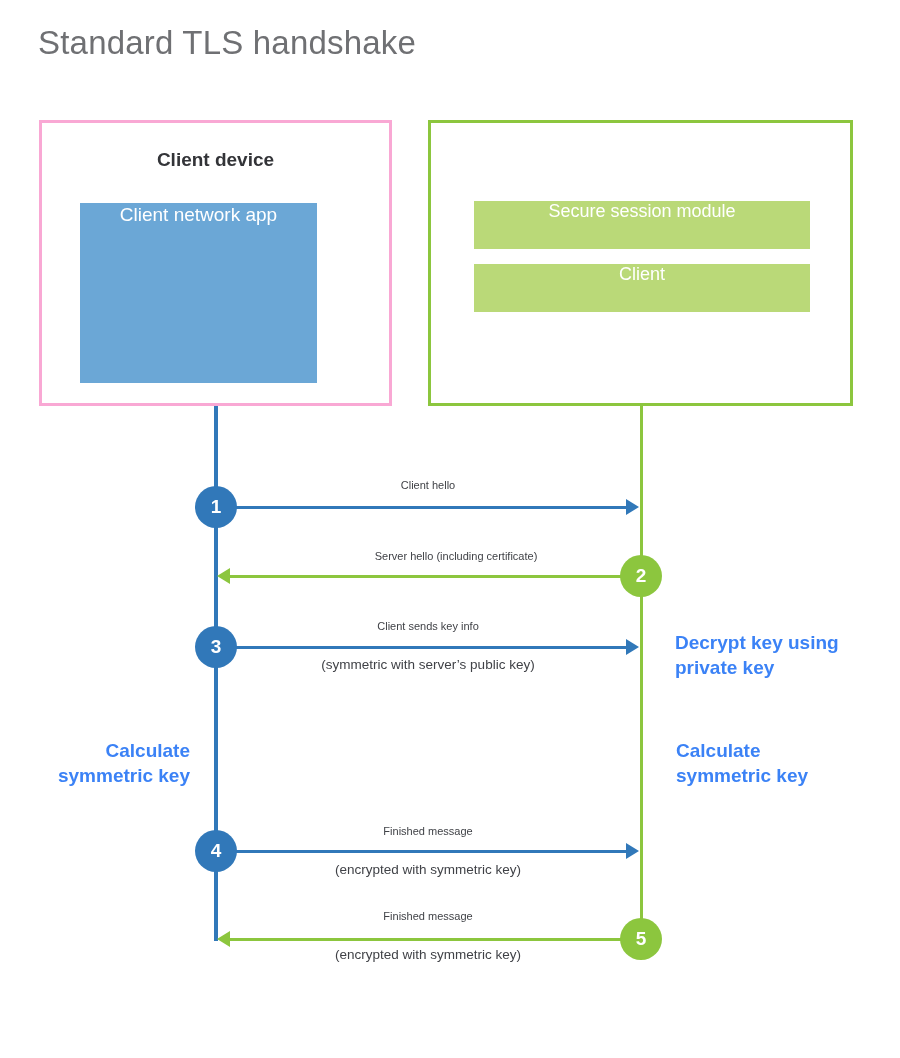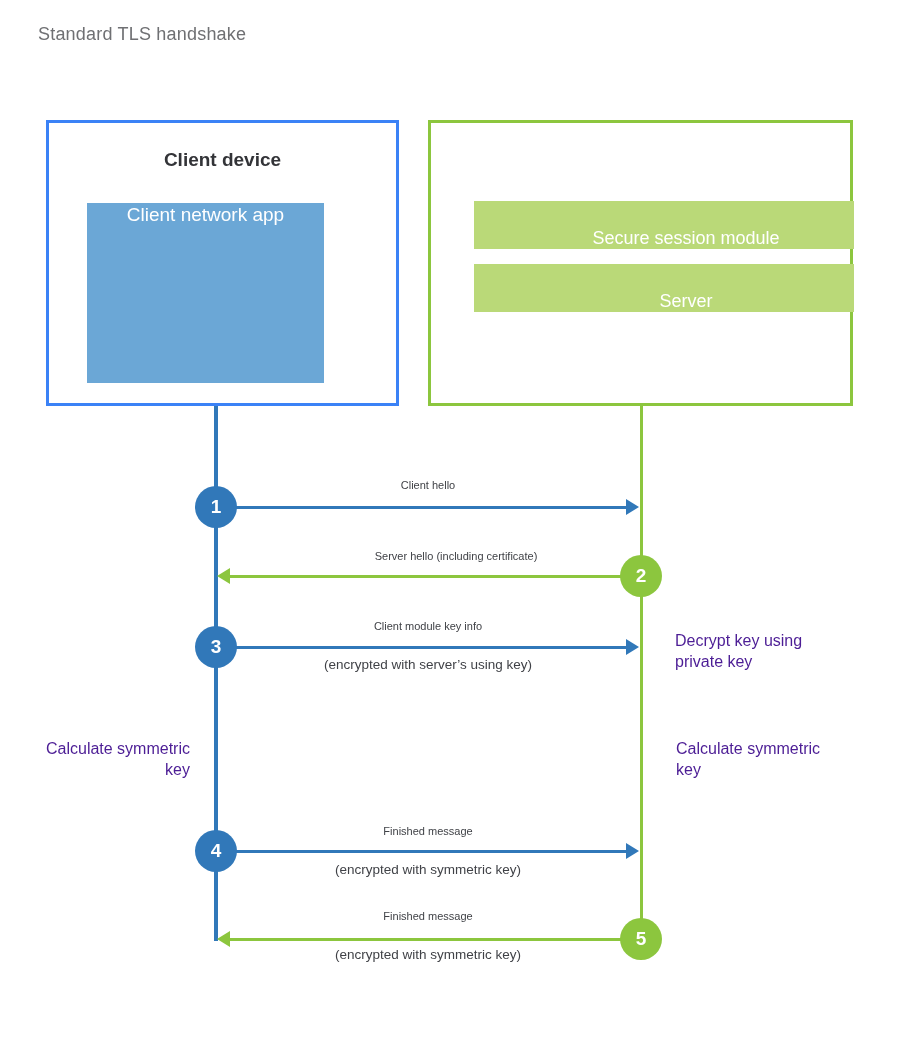--- a/index.html
+++ b/index.html
@@ -13,40 +13,39 @@
     position: relative;
     font-family: "Liberation Sans", "DejaVu Sans", sans-serif;
     overflow: hidden;
   }
 
   
   #diagram-title {
     position: absolute;
     left: 38px;
     top: 24px;
-    font-size: 18px;
+    font-size: 33px;
     font-weight: 300;
     color: #6f7073;
     letter-spacing: 0.2px;
     white-space: nowrap;
   }
 
   
   .participant-box {
     position: absolute;
     background: #ffffff;
     box-sizing: border-box;
   }
   #client-device-box {
     left: 39px;
     top: 120px;
     width: 353px;
     height: 286px;
-    border: 3px solid #3b82f6;
-    margin-left: 7px;
+    border: 3px solid #f9a8d4;
   }
   #server-box {
     left: 428px;
     top: 120px;
     width: 425px;
     height: 286px;
     border: 3px solid #8cc63e;
   }
   .participant-title {
     position: absolute;
@@ -80,23 +79,22 @@
   }
 
   
   .server-bar {
     position: absolute;
     left: 43px;
     width: 336px;
     height: 48px;
     background: #bad978;
     display: flex;
-    align-items: flex-end;
+    align-items: flex-start;
     justify-content: center;
-    padding-left: 44px;
   }
   .server-bar-label {
     color: #ffffff;
     font-size: 18px;
     font-weight: 400;
   }
   #server-bar-0 { top: 78px; }
   #server-bar-1 { top: 141px; }
   #server-bar-2 { top: 204px; }
 
@@ -196,23 +194,23 @@
   #msg-3-title { left: 428px; top: 620px; }
   #msg-3-sub   { left: 428px; top: 657px; }
   #msg-4-title { left: 428px; top: 825px; }
   #msg-4-sub   { left: 428px; top: 862px; }
   #msg-5-title { left: 428px; top: 910px; }
   #msg-5-sub   { left: 428px; top: 947px; }
 
   
   .side-note {
     position: absolute;
-    font-size: 16px;
-    font-weight: 400;
-    color: #4c1d95;
+    font-size: 19px;
+    font-weight: 700;
+    color: #3b82f6;
     line-height: 1.3;
   }
   #note-decrypt {
     left: 675px;
     top: 631px;
     text-align: left;
     width: 170px;
   }
   #note-calc-client {
     left: 30px;
@@ -237,41 +235,41 @@
   <div id="client-app-block">
     <div id="client-app-label">Client network app</div>
   </div>
 </div>
 
 <div id="server-box" class="participant-box">
   <div id="server-bar-0" class="server-bar">
     <span class="server-bar-label">Secure session module</span>
   </div>
   <div id="server-bar-1" class="server-bar">
-    <span class="server-bar-label">Server</span>
+    <span class="server-bar-label">Client</span>
   </div>
 </div>
 
 <div id="client-lifeline"></div>
 <div id="server-lifeline"></div>
 
 <div id="arrow-1-line" class="arrow-line to-server"></div>
 <div id="arrow-1-head" class="arrow-head right"></div>
 <div id="msg-1-title" class="msg-title">Client hello</div>
 <div id="step-circle-1" class="step-circle client">1</div>
 
 <div id="arrow-2-line" class="arrow-line to-client"></div>
 <div id="arrow-2-head" class="arrow-head left"></div>
 <div id="msg-2-title" class="msg-title">Server hello (including certificate)</div>
 <div id="step-circle-2" class="step-circle server">2</div>
 
 <div id="arrow-3-line" class="arrow-line to-server"></div>
 <div id="arrow-3-head" class="arrow-head right"></div>
-<div id="msg-3-title" class="msg-title">Client module key info</div>
-<div id="msg-3-sub" class="msg-sub">(encrypted with server’s using key)</div>
+<div id="msg-3-title" class="msg-title">Client sends key info</div>
+<div id="msg-3-sub" class="msg-sub">(symmetric with server’s public key)</div>
 <div id="step-circle-3" class="step-circle client">3</div>
 <div id="note-decrypt" class="side-note">Decrypt key using private key</div>
 
 <div id="note-calc-client" class="side-note">Calculate symmetric key</div>
 <div id="note-calc-server" class="side-note">Calculate symmetric key</div>
 
 <div id="arrow-4-line" class="arrow-line to-server"></div>
 <div id="arrow-4-head" class="arrow-head right"></div>
 <div id="msg-4-title" class="msg-title">Finished message</div>
 <div id="msg-4-sub" class="msg-sub">(encrypted with symmetric key)</div>

